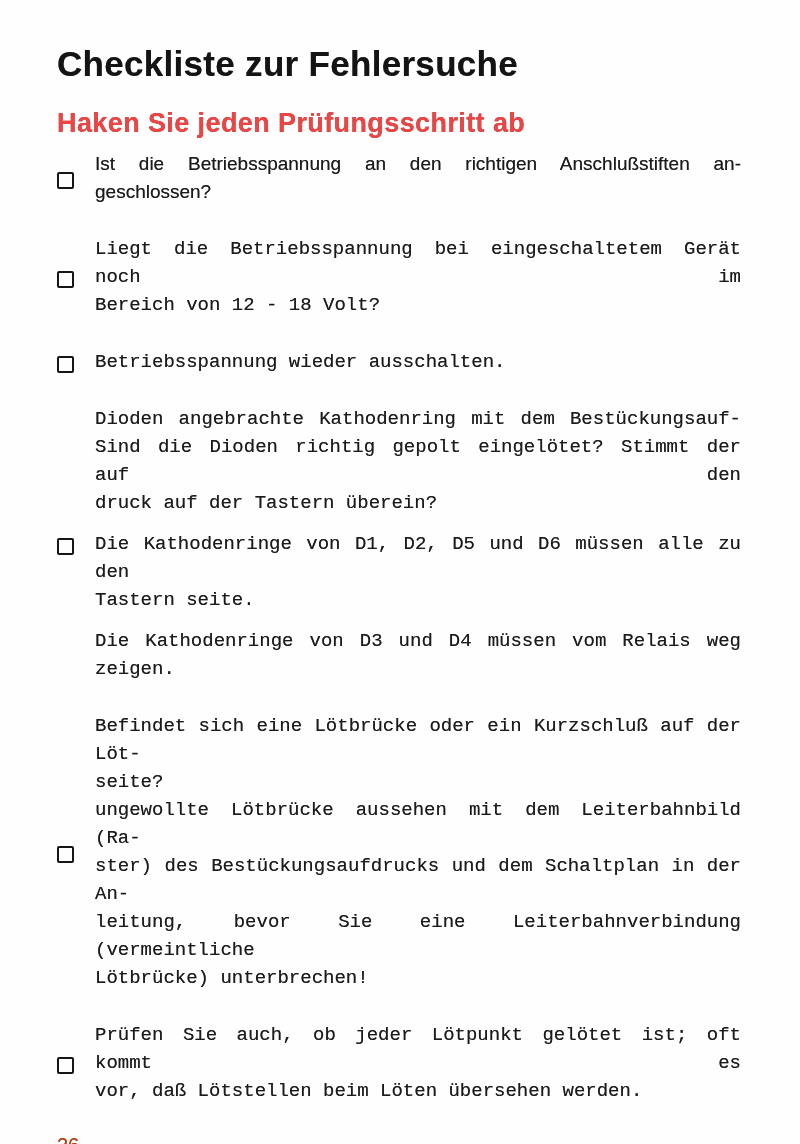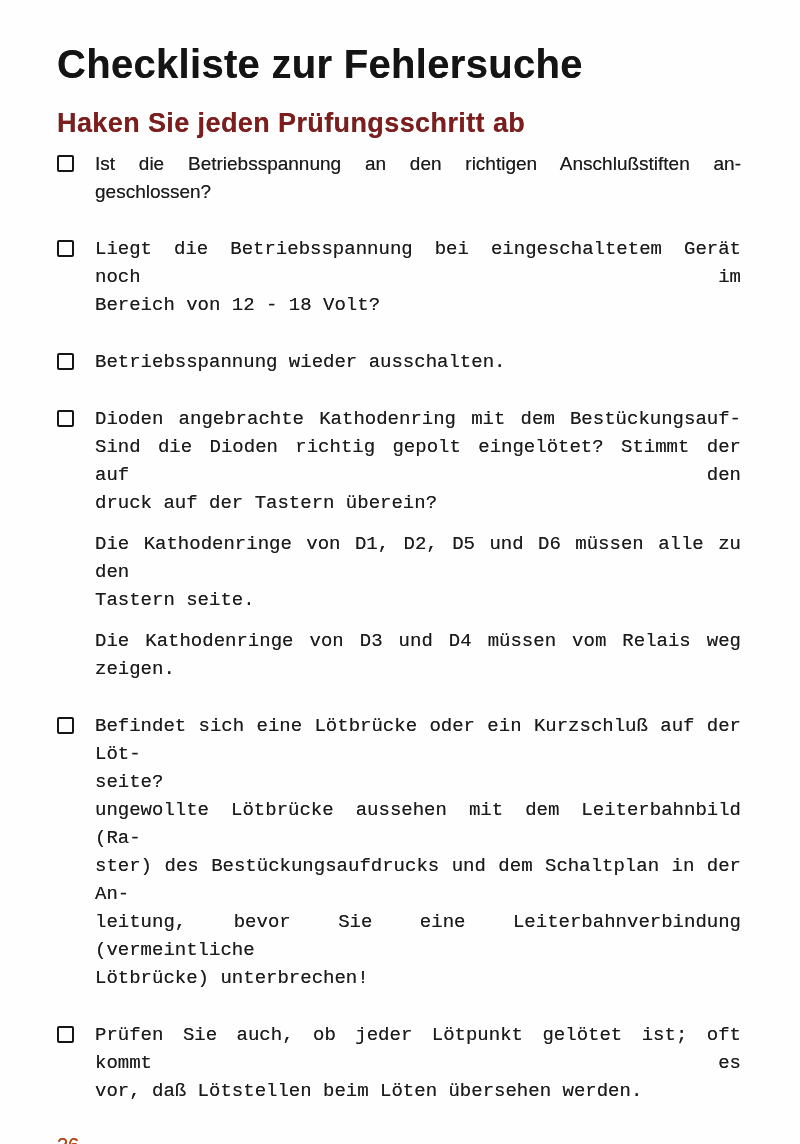--- a/index.html
+++ b/index.html
@@ -19,38 +19,38 @@
     height: 1144px;
     background: #fefefe;
     box-sizing: border-box;
     padding: 46px 59px 0 57px;
     color: #1b1b1b;
   }
   .page * { text-shadow: 0 0 0.6px rgba(25,25,25,0.65); }
 
   .title {
     margin: 0;
-    font-size: 40px;
+    font-size: 35px;
     line-height: 36px;
     font-weight: bold;
     letter-spacing: 0.3px;
     color: #141414;
   }
   .subtitle {
     margin: 26px 0 0 0;
     font-size: 27px;
     line-height: 30px;
     font-weight: bold;
     letter-spacing: 0.4px;
-    color: #7f1d1d;
+    color: #ef4444;
   }
 
   .checklist { margin-top: 12px; }
 
-  .item { display: flex; }
+  .item { display: flex; align-items: center; }
   .item + .item { margin-top: 29px; font-family: Liberation Mono, monospace; }
 
   .boxcol { flex: 0 0 38px; }
   .box {
     display: block;
     width: 13px;
     height: 13px;
     margin-top: 5px;
     border: 2px solid #161616;
     border-radius: 2px;

